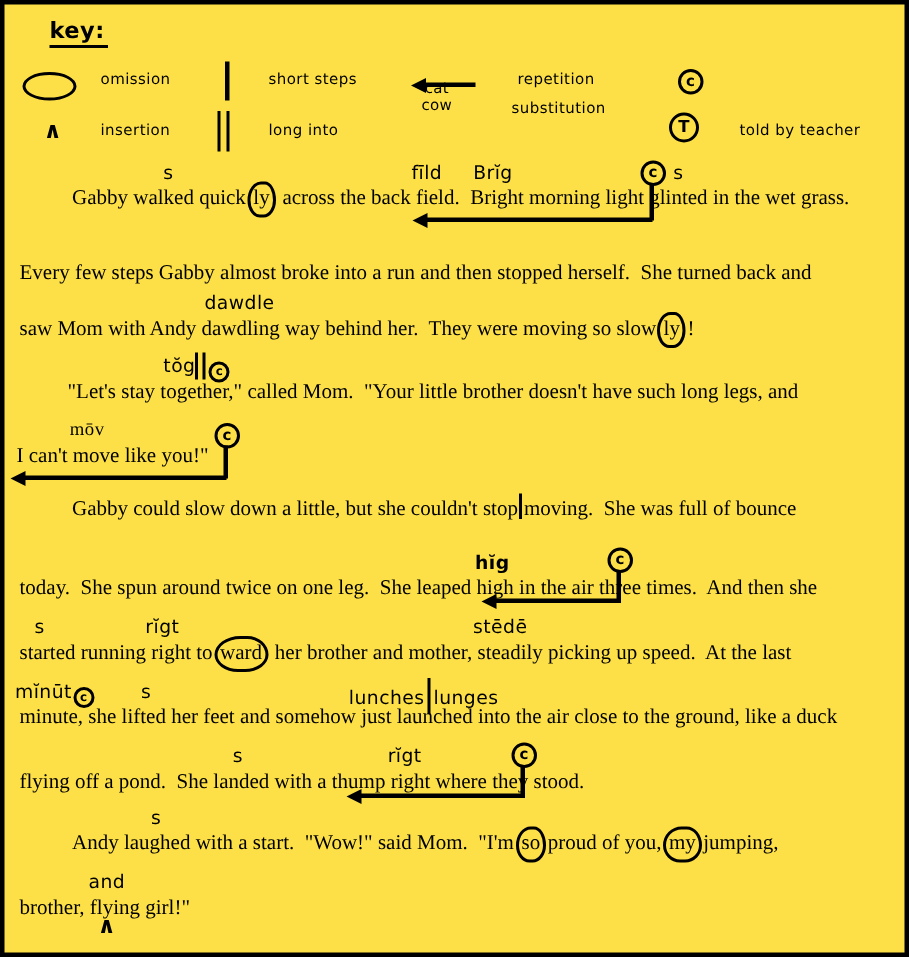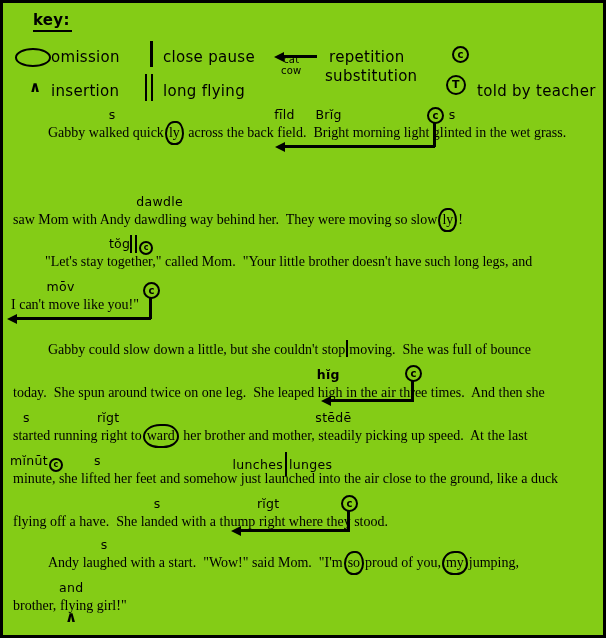--- a/index.html
+++ b/index.html
@@ -1,27 +1,27 @@
 <!DOCTYPE html>
 <html><head>
 <meta charset="utf-8">
 <style>
   html,body{margin:0;padding:0;background:#e8e8e8;}
   #page{
     position:relative;width:606px;height:638px;box-sizing:border-box;
-    background:#84cc16;border:3px solid #000;overflow:hidden;
+    background:#fde047;border:3px solid #000;overflow:hidden;
     font-family:"Liberation Serif", serif;color:#000;
   }
   
   .hand{font-family:"DejaVu Sans", sans-serif;font-size:14px;letter-spacing:.3px;}
   .abs{position:absolute;}
   
   #key-title{position:absolute;left:30px;top:8px;font-size:15px;font-weight:bold;
     border-bottom:2px solid #000;padding:0 2px 1px 0;}
-  .klabel{position:absolute;font-size:15px;white-space:nowrap;}
+  .klabel{position:absolute;font-size:10px;white-space:nowrap;margin-left:16px;}
   .oval-ic{position:absolute;left:12px;top:45px;width:32px;height:15px;
     border:2.5px solid #000;border-radius:50%;}
   .bar{position:absolute;width:2.5px;background:#000;}
   .dbar{position:absolute;width:4px;border-left:2.5px solid #000;border-right:2.5px solid #000;}
   .caret-ic{position:absolute;font-family:"DejaVu Sans",sans-serif;font-weight:bold;font-size:15px;}
   .catcow{position:absolute;left:278px;top:52px;font-size:10px;line-height:10.5px;
     letter-spacing:.2px;text-align:center;}
   .cc{box-sizing:content-box;width:13px;height:13px;border:2px solid #000;border-radius:50%;
     font-family:"DejaVu Sans",sans-serif;font-size:10px;font-weight:bold;line-height:13px;
     text-align:center;}
@@ -44,89 +44,90 @@
   .pbar{display:inline-block;width:2px;height:17px;background:#000;vertical-align:-3px;margin:0 1px;}
   .an .cc-sm{display:inline-block;box-sizing:content-box;width:10px;height:10px;border:2px solid #000;
     border-radius:50%;font-size:8px;font-weight:bold;line-height:10px;text-align:center;
     vertical-align:-2px;margin-left:1px;}
   .an .dbar-sm{display:inline-block;width:3px;height:18px;border-left:2px solid #000;
     border-right:2px solid #000;vertical-align:-5px;margin:0 1px 0 0;}
   .an .tall-bar{display:inline-block;width:2px;height:24px;background:#000;
     vertical-align:-7px;margin:0 2px;}
   
   #l1{top:121px;left:45px;}  #l2{top:171px;left:10px;}  #l3{top:208px;left:10px;}
-  #l4{top:250px;left:42px;}  #l5{top:293px;left:8px;}   #l6{top:337px;left:45px;}
+  #l4{top:250px;left:42px;}  #l5{top:293px;left:8px;}   #l6{top:326px;left:45px;}
   #l7{top:381px;left:10px;}  #l8{top:424px;left:10px;}  #l9{top:467px;left:10px;}
   #l10{top:510px;left:10px;} #l11{top:551px;left:45px;} #l12{top:594px;left:10px;}
 </style>
 </head>
 <body>
 
 <div id="page">
 
   <div id="key-title" class="hand">key:</div>
 
   <span class="oval-ic"></span>
   <span class="klabel hand" style="left:48px;top:45px;">omission</span>
 
   <span class="bar" style="left:147px;top:38px;height:26px;"></span>
-  <span class="klabel hand" style="left:160px;top:45px;">close pause</span>
+  <span class="klabel hand" style="left:160px;top:45px;">short steps</span>
 
   <span class="hline" style="left:280px;top:52px;width:34px;"></span>
   <span class="ahead" style="left:271px;top:48.5px;"></span>
   <span class="klabel hand" style="left:326px;top:45px;">repetition</span>
 
   <span class="cc abs hand" style="left:449px;top:43px;">c</span>
 
   <span class="caret-ic" style="left:26px;top:75px;">∧</span>
   <span class="klabel hand" style="left:48px;top:79px;">insertion</span>
 
   <span class="dbar" style="left:142px;top:71px;height:27px;"></span>
-  <span class="klabel hand" style="left:160px;top:79px;">long flying</span>
+  <span class="klabel hand" style="left:160px;top:79px;">long into</span>
 
   <span class="catcow hand"><span>cat</span><br>
   <span>cow</span></span>
   <span class="klabel hand" style="left:322px;top:64px;">substitution</span>
 
   <span class="tcirc hand" style="left:443px;top:72px;">T</span>
   <span class="klabel hand" style="left:474px;top:79px;text-align:right;">told by teacher</span>
 
   <div class="line" id="l1"><span>Gabby </span><span class="host"><span>walked</span><span class="an" style="left:20px;">s</span></span><span> quick</span><span class="circ">ly</span><span> across the back </span><span class="host"><span>field.</span><span class="an" style="left:-3px;">fīld</span></span><span>  </span><span class="host"><span>Bright</span><span class="an" style="left:2px;">Brĭg</span></span><span> morning light </span><span class="host"><span>glinted</span><span class="an" style="left:16px;">s</span></span><span> in the wet grass.</span></div>
 
   <span class="cc abs hand" style="left:424px;top:104px;">c</span>
   <span class="vline" style="left:430px;top:119px;height:25px;"></span>
   <span class="hline" style="left:281px;top:142px;width:151px;"></span>
   <span class="ahead" style="left:272px;top:139px;"></span>
 
+  <div class="line" id="l2"><span>Every few steps Gabby almost broke into a run and then stopped herself.  She turned back and</span></div>
 
   <div class="line" id="l3"><span>saw Mom with Andy </span><span class="host"><span>dawdling</span><span class="an" style="left:2px;">dawdle</span></span><span> way behind her.  They were moving so slow</span><span class="circ">ly</span><span>!</span></div>
 
   <div class="line" id="l4"><span>"Let's stay </span><span class="host"><span>together,"</span><span class="an" style="left:2px;top:-19px;"><span>tŏg</span><span class="dbar-sm"></span><span class="cc-sm">c</span></span></span><span> called Mom.  "Your little brother doesn't have such long legs, and</span></div>
 
-  <div class="line" id="l5"><span>I can't </span><span class="host"><span>move</span><span class="an" style="left:-2px;">mōv</span></span><span> like you!"</span></div>
+  <div class="line" id="l5"><span>I can't </span><span class="host"><span>move</span><span class="an" style="left:-2px;font-family:Liberation Serif, serif;">mōv</span></span><span> like you!"</span></div>
 
   <span class="cc abs hand" style="left:140px;top:279px;">c</span>
   <span class="vline" style="left:146px;top:294px;height:22px;"></span>
   <span class="hline" style="left:13px;top:314px;width:135px;"></span>
   <span class="ahead" style="left:4px;top:311px;"></span>
 
   <div class="line" id="l6"><span>Gabby could slow down a little, but she couldn't stop</span><span class="pbar"></span><span>moving.  She was full of bounce</span></div>
 
   <div class="line" id="l7"><span>today.  She spun around twice on one leg.  She leaped </span><span class="host"><span>high</span><span class="an" style="left:-1px;font-weight:bold;">hĭg</span></span><span> in the air three times.  And then she</span></div>
 
   <span class="cc abs hand" style="left:402px;top:362px;">c</span>
   <span class="vline" style="left:408px;top:377px;height:21px;"></span>
   <span class="hline" style="left:327px;top:396px;width:84px;"></span>
   <span class="ahead" style="left:318px;top:393px;"></span>
 
   <div class="line" id="l8"><span class="host"><span>started</span><span class="an" style="left:10px;">s</span></span><span> running </span><span class="host"><span>right</span><span class="an" style="left:-4px;">rĭgt</span></span><span> to</span><span class="circ">ward</span><span> her brother and mother, </span><span class="host"><span>steadily</span><span class="an" style="left:-3px;">stēdē</span></span><span> picking up speed.  At the last</span></div>
 
   <div class="line" id="l9"><span class="host"><span>minute,</span><span class="an" style="left:-3px;"><span>mĭnūt</span><span class="cc-sm">c</span></span></span><span> she </span><span class="host"><span>lifted</span><span class="an" style="left:13px;">s</span></span><span> her feet and somehow just </span><span class="host"><span>launched</span><span class="an" style="left:-32px;top:-19px;"><span>lunches</span><span class="tall-bar"></span><span>lunges</span></span></span><span> into the air close to the ground, like a duck</span></div>
 
-  <div class="line" id="l10"><span>flying off a have.  She </span><span class="host"><span>landed</span><span class="an" style="left:13px;">s</span></span><span> with a thump </span><span class="host"><span>right</span><span class="an" style="left:-2px;">rĭgt</span></span><span> where they stood.</span></div>
+  <div class="line" id="l10"><span>flying off a pond.  She </span><span class="host"><span>landed</span><span class="an" style="left:13px;">s</span></span><span> with a thump </span><span class="host"><span>right</span><span class="an" style="left:-2px;">rĭgt</span></span><span> where they stood.</span></div>
 
   <span class="cc abs hand" style="left:338px;top:492px;">c</span>
   <span class="vline" style="left:344px;top:507px;height:21px;"></span>
   <span class="hline" style="left:237px;top:526px;width:110px;"></span>
   <span class="ahead" style="left:228px;top:523px;"></span>
 
   <div class="line" id="l11"><span>Andy </span><span class="host"><span>laughed</span><span class="an" style="left:18px;">s</span></span><span> with a start.  "Wow!" said Mom.  "I'm</span><span class="circ">so</span><span>proud of you,</span><span class="circ">my</span><span>jumping,</span></div>
 
   <div class="line" id="l12"><span class="host"><span>brother,</span><span class="an" style="left:46px;">and</span><span class="caret-ic" style="left:52px;top:11px;position:absolute;">∧</span></span><span> flying girl!"</span></div>
 

